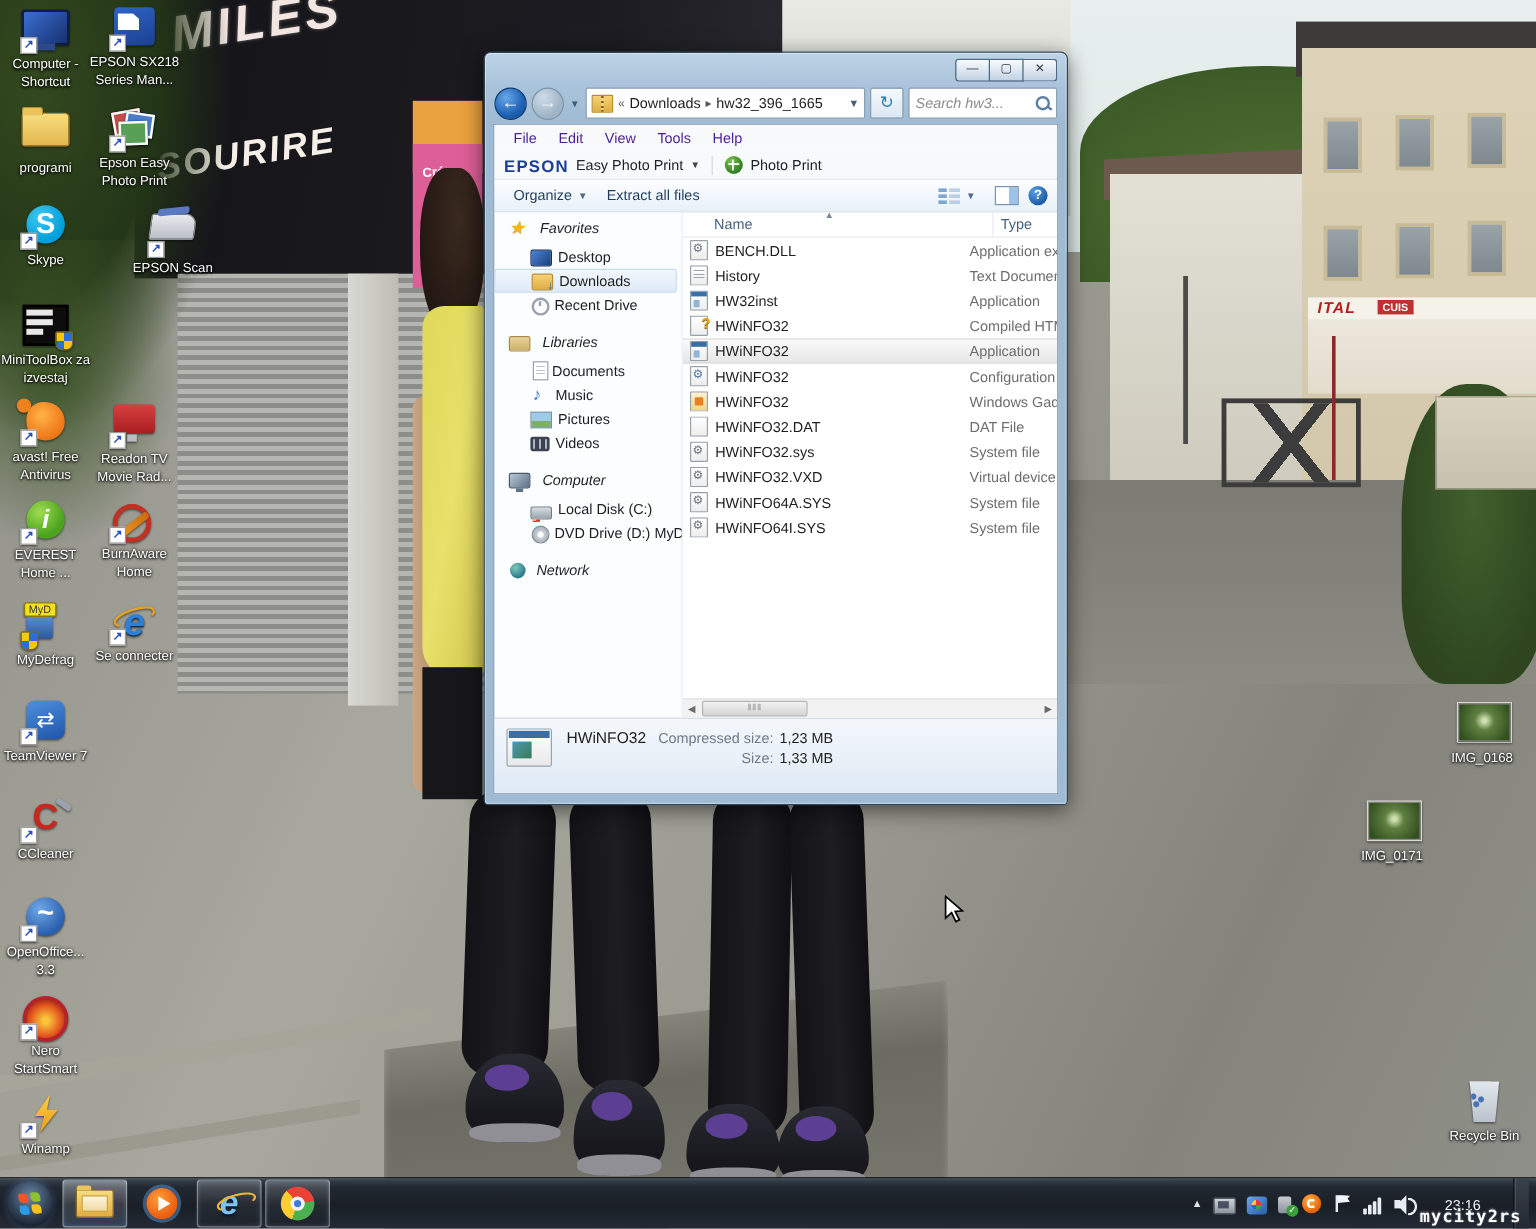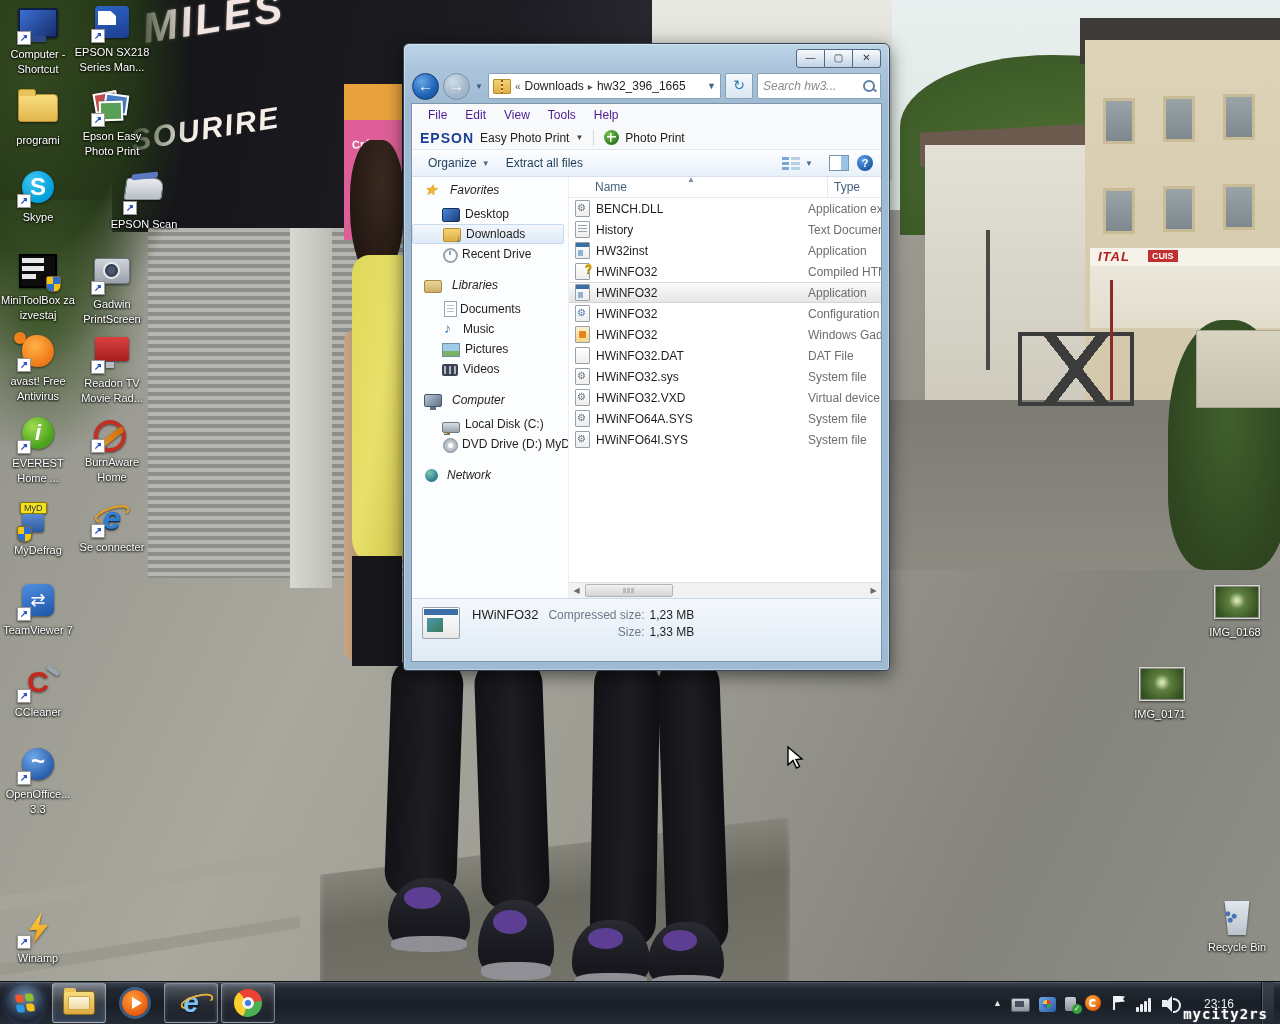--- a/index.html
+++ b/index.html
@@ -383,20 +383,26 @@
         <div class="a-cc">C</div>
       </div>
     <div class="lbl">CCleaner</div>
   </div>
   <div class="cell" style="left:0px;top:747px;">
     <div class="art sc">
         <div class="a-oo">~</div>
       </div>
     <div class="lbl">OpenOffice... 3.3</div>
   </div>
+  <div class="cell" style="left:0px;top:829px;">
+    <div class="art sc">
+        <div class="a-nero"></div>
+      </div>
+    <div class="lbl">Nero StartSmart</div>
+  </div>
   <div class="cell" style="left:0px;top:911px;">
     <div class="art sc">
         <div class="a-amp"></div>
       </div>
     <div class="lbl">Winamp</div>
   </div>
 
   <div class="cell" style="left:74px;top:6px;">
     <div class="art sc">
         <div class="a-blue"></div>
@@ -411,26 +417,20 @@
           <i></i>
         </div>
       </div>
     <div class="lbl">Epson Easy Photo Print</div>
   </div>
   <div class="cell" style="left:74px;top:170px;margin-left:32px;">
     <div class="art sc">
         <div class="a-scan"></div>
       </div>
     <div class="lbl">EPSON Scan</div>
-  </div>
-  <div class="cell" style="left:74px;top:252px;">
-    <div class="art sc">
-        <div class="a-cam"></div>
-      </div>
-    <div class="lbl">Gadwin PrintScreen</div>
   </div>
   <div class="cell" style="left:74px;top:334px;">
     <div class="art sc">
         <div class="a-tv"></div>
       </div>
     <div class="lbl">Readon TV Movie Rad...</div>
   </div>
   <div class="cell" style="left:74px;top:416px;">
     <div class="art sc">
         <div class="a-burn"></div>

